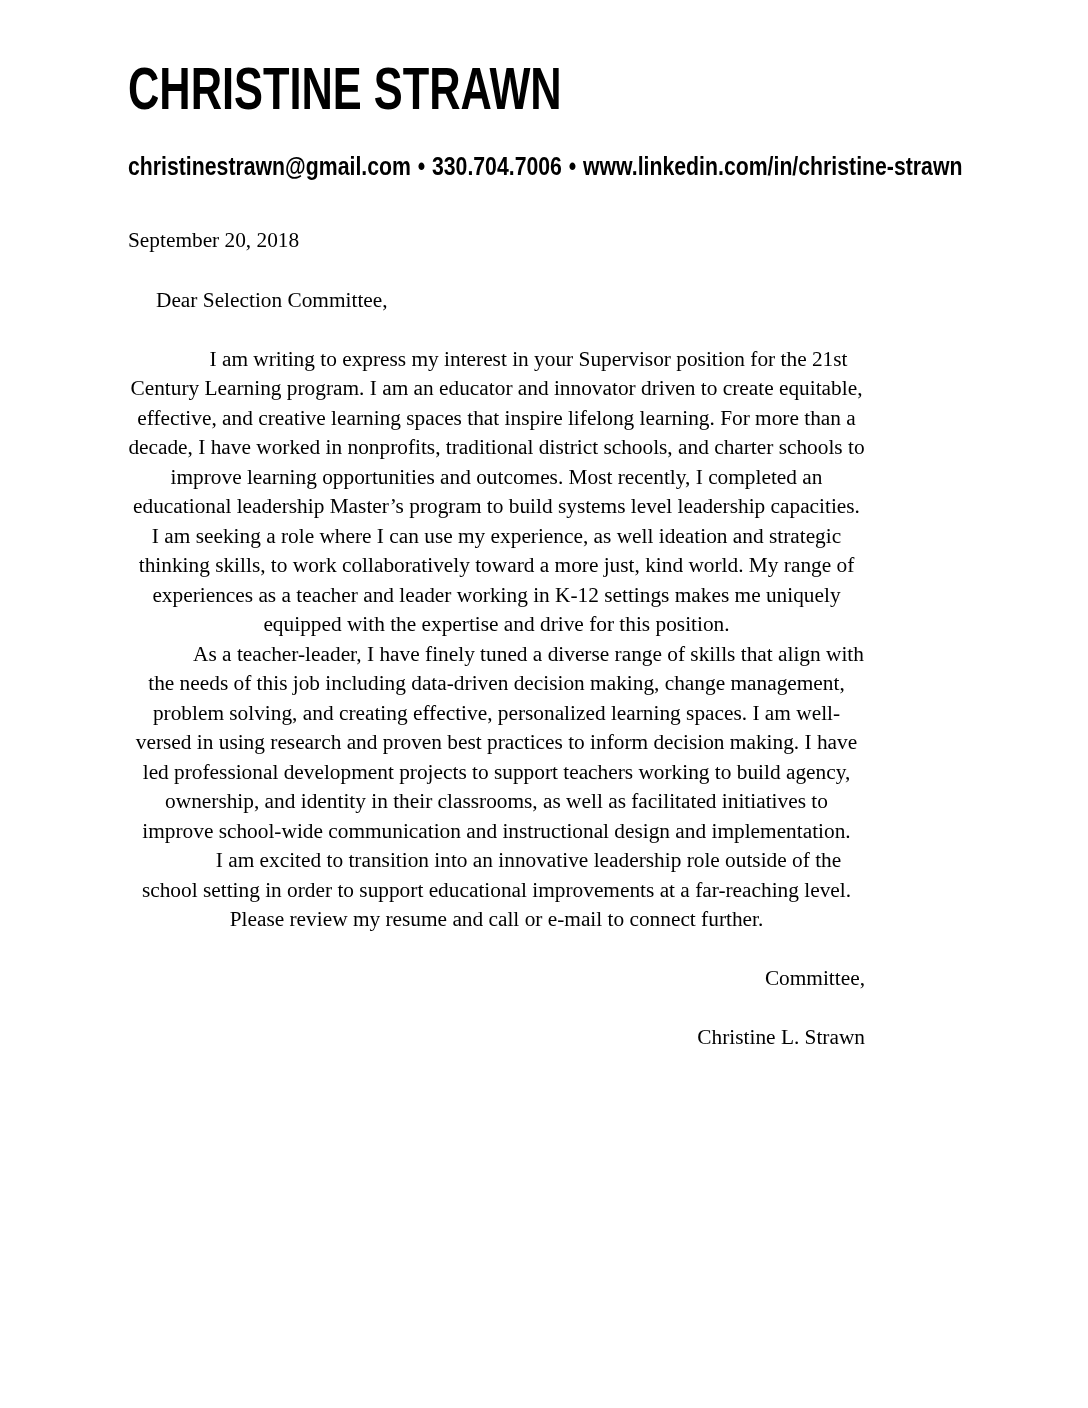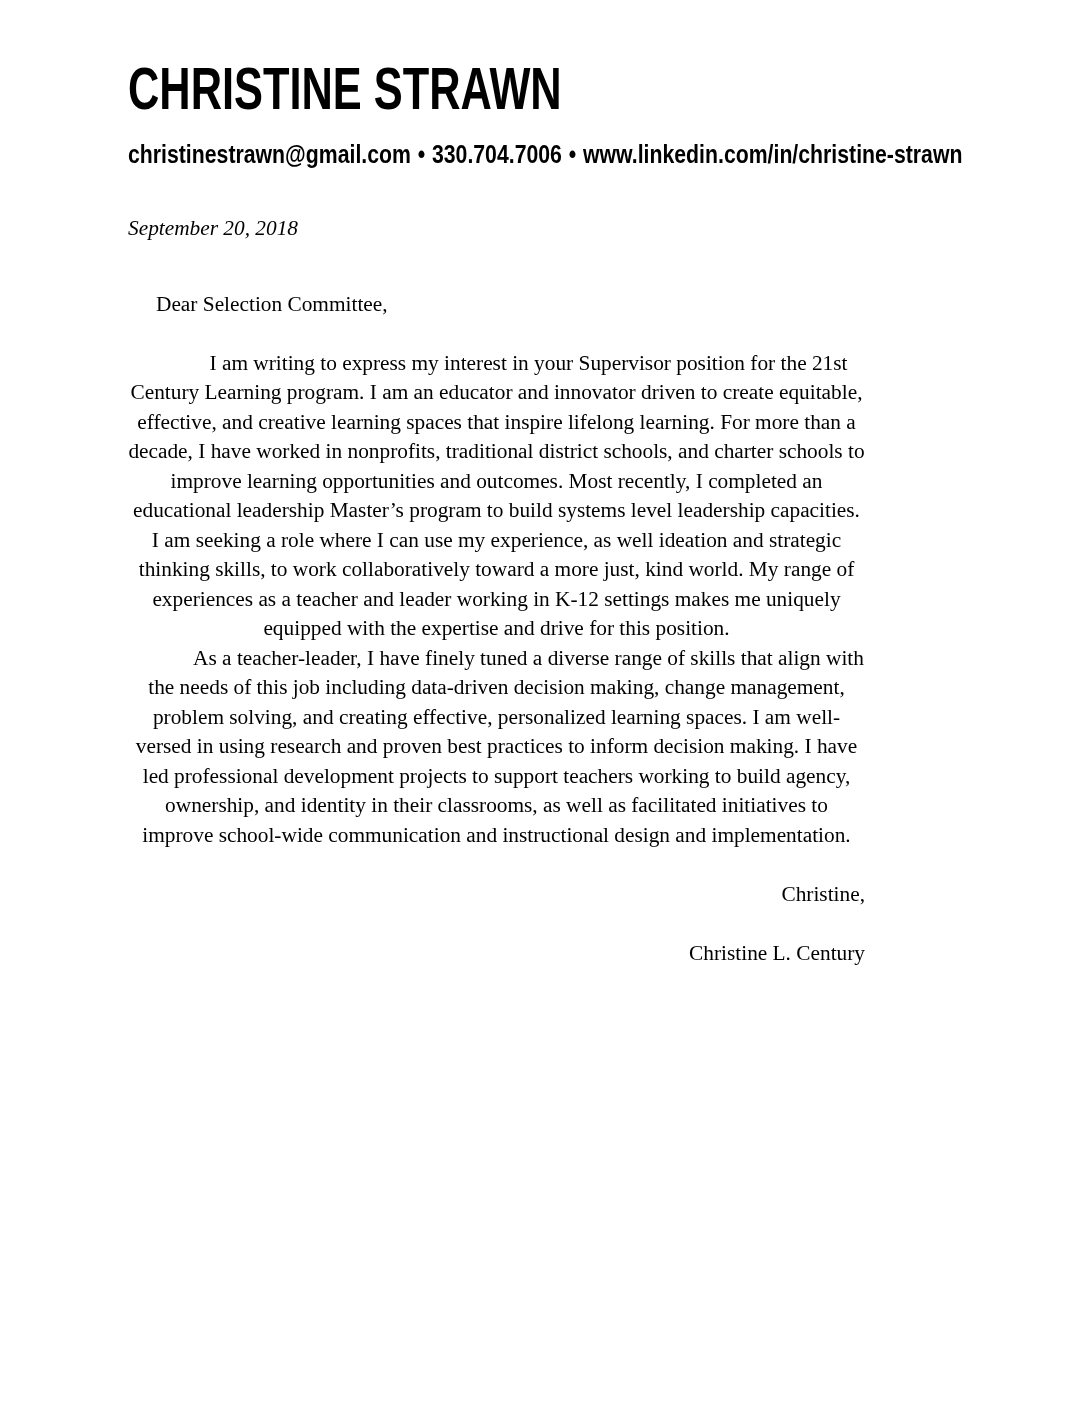--- a/index.html
+++ b/index.html
@@ -19,39 +19,39 @@
   .name {
     display: inline-block;
     font-family: "Liberation Sans", "DejaVu Sans", sans-serif;
     font-weight: 700;
     font-size: 59px;
     letter-spacing: 0px;
     transform: scaleX(0.735);
     transform-origin: 0 50%;
     white-space: nowrap;
   }
-  .contact-wrap { margin-top: 8px; line-height: 26px; white-space: nowrap; }
+  .contact-wrap { margin-top: 20px; line-height: 26px; white-space: nowrap; }
   .contact {
     display: inline-block;
     font-family: "Liberation Sans", "DejaVu Sans", sans-serif;
     font-weight: 700;
     font-size: 25px;
     transform: scaleX(0.85);
     transform-origin: 0 50%;
     white-space: nowrap;
   }
   .contact .sep { margin: 0 0.32em; }
   
   .letter {
     font-family: "Liberation Serif", "DejaVu Serif", serif;
     font-size: 21.33px;
     line-height: 29.5px;
     color: #000000;
   }
-  .date   { margin-top: 43px; margin-bottom: 46px; font-style: italic; }
+  .date   { margin-top: 43px; margin-bottom: 30px; }
   .salutation { margin-bottom: 29.5px; margin-left: 28px; }
   .para {
     margin: 0;
     text-indent: 64px;
     text-align: center;
   }
   .closing { margin-top: 29.5px; text-align: right; }
   .sincerely { margin-bottom: 29.5px; }
 </style>
 </head>
@@ -72,20 +72,21 @@
 
   <main class="letter">
     <div class="date">September 20, 2018</div>
 
     <div class="salutation">Dear Selection Committee,</div>
 
     <p class="para">I am writing to express my interest in your Supervisor position for the 21st Century Learning program. I am an educator and innovator driven to create equitable, effective, and creative learning spaces that inspire lifelong learning. For more than a decade, I have worked in nonprofits, traditional district schools, and charter schools to improve learning opportunities and outcomes. Most recently, I completed an educational leadership Master’s program to build systems level leadership capacities. I am seeking a role where I can use my experience, as well ideation and strategic thinking skills, to work collaboratively toward a more just, kind world. My range of experiences as a teacher and leader working in K-12 settings makes me uniquely equipped with the expertise and drive for this position.</p>
 
     <p class="para">As a teacher-leader, I have finely tuned a diverse range of skills that align with the needs of this job including data-driven decision making, change management, problem solving, and creating effective, personalized learning spaces. I am well-versed in using research and proven best practices to inform decision making. I have led professional development projects to support teachers working to build agency, ownership, and identity in their classrooms, as well as facilitated initiatives to improve school-wide communication and instructional design and implementation.</p>
 
+    <p class="para">I am excited to transition into an innovative leadership role outside of the school setting in order to support educational improvements at a far-reaching level. Please review my resume and call or e-mail to connect further.</p>
 
     <div class="closing">
-      <div class="sincerely">Christine,</div>
-      <div class="signature">Christine L. Century</div>
+      <div class="sincerely">Committee,</div>
+      <div class="signature">Christine L. Strawn</div>
     </div>
   </main>
 
 </div>
 
 </body></html>

